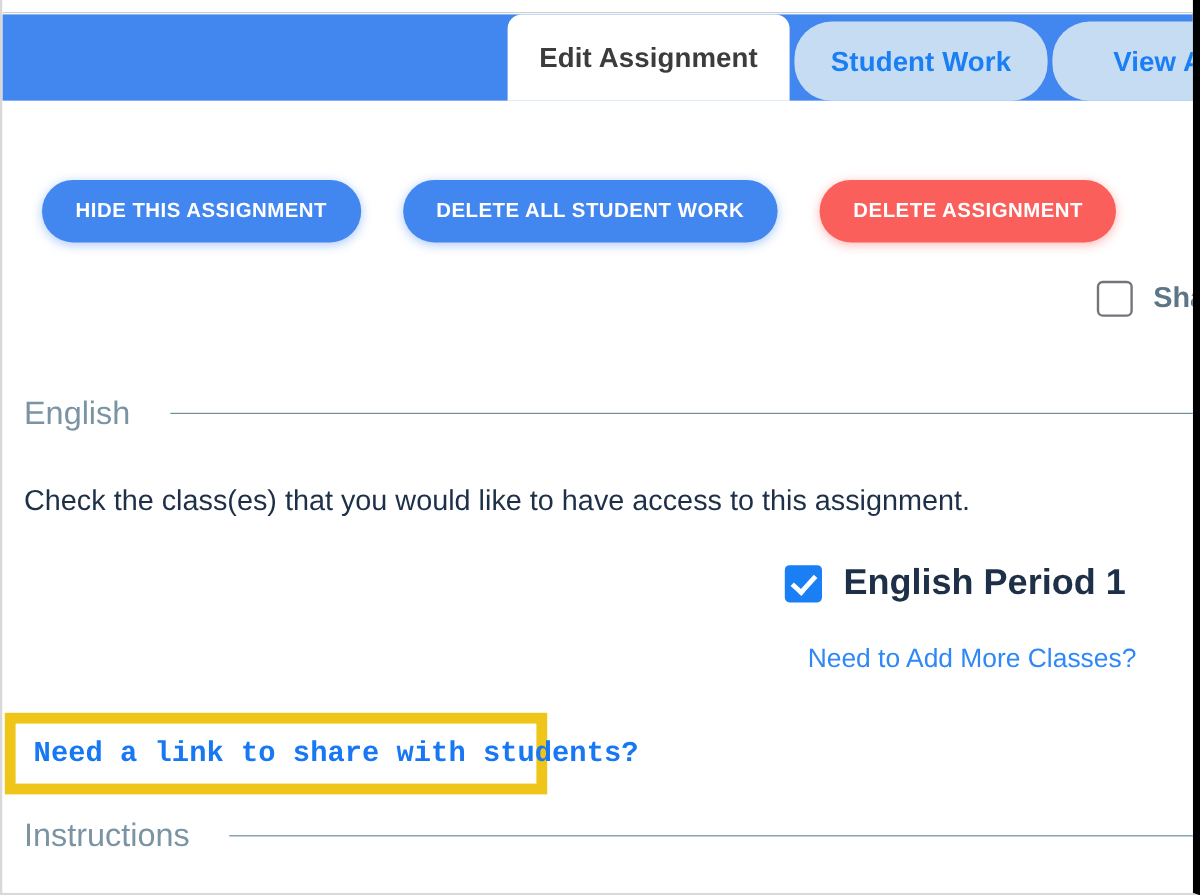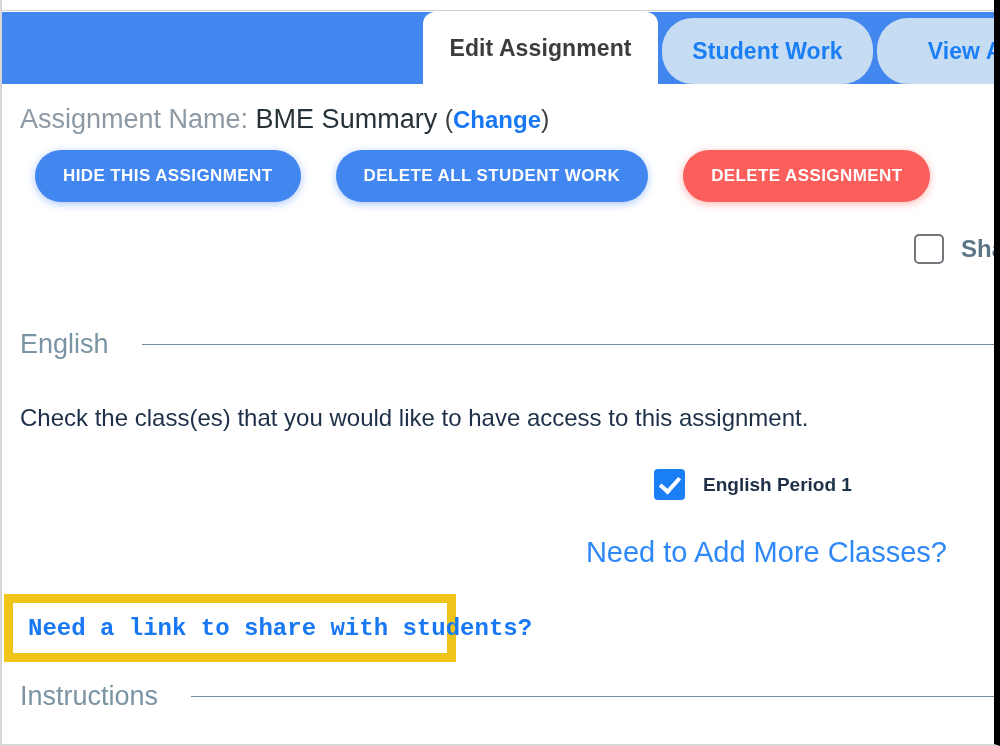--- a/index.html
+++ b/index.html
@@ -221,36 +221,36 @@
     left: 10px;
     top: 4px;
     width: 8px;
     height: 16px;
     border: solid #ffffff;
     border-width: 0 4px 4px 0;
     transform: rotate(42deg);
   }
   #class-label-1 {
     margin-left: 18px;
-    font-size: 19px;
+    font-size: 30px;
     font-weight: bold;
     color: #1e3048;
     width: 244px;
     text-align: left;
   }
 
   #add-classes-link-row {
     position: absolute;
     top: 452px; left: 0;
     width: 945px;
     display: flex;
     justify-content: flex-end;
   }
   #add-classes-link {
-    font-size: 29px;
+    font-size: 22px;
     color: #2f88f7;
     cursor: pointer;
     white-space: nowrap;
   }
 
   
   #share-link-highlight {
     position: absolute;
     top: 510px; left: 2px;
     width: 452px;
@@ -282,25 +282,20 @@
     <div class="tab-spacer"></div>
     <div class="tab active">Edit Assignment</div>
     <div class="tab-gap"></div>
     <div class="tab inactive">Student Work</div>
     <div class="tab-gap"></div>
     <div class="tab inactive">View As S</div>
   </div>
 
   <div id="content">
 
-    <div id="assignment-name-row">
-      <span id="assignment-name-label">Assignment Name:</span>
-      <span id="assignment-name-value">BME Summary</span>
-      <span id="assignment-name-paren-open">(</span><span id="assignment-change-link">Change</span><span id="assignment-name-paren-close">)</span>
-    </div>
 
     <div id="action-buttons">
       <button id="btn-hide" class="pill-button blue">HIDE THIS ASSIGNMENT</button>
       <button id="btn-delete-work" class="pill-button blue">DELETE ALL STUDENT WORK</button>
       <button id="btn-delete-assignment" class="pill-button red">DELETE ASSIGNMENT</button>
     </div>
 
     <div id="share-row">
       <div id="share-checkbox"></div>
       <span id="share-label">Sha</span>

